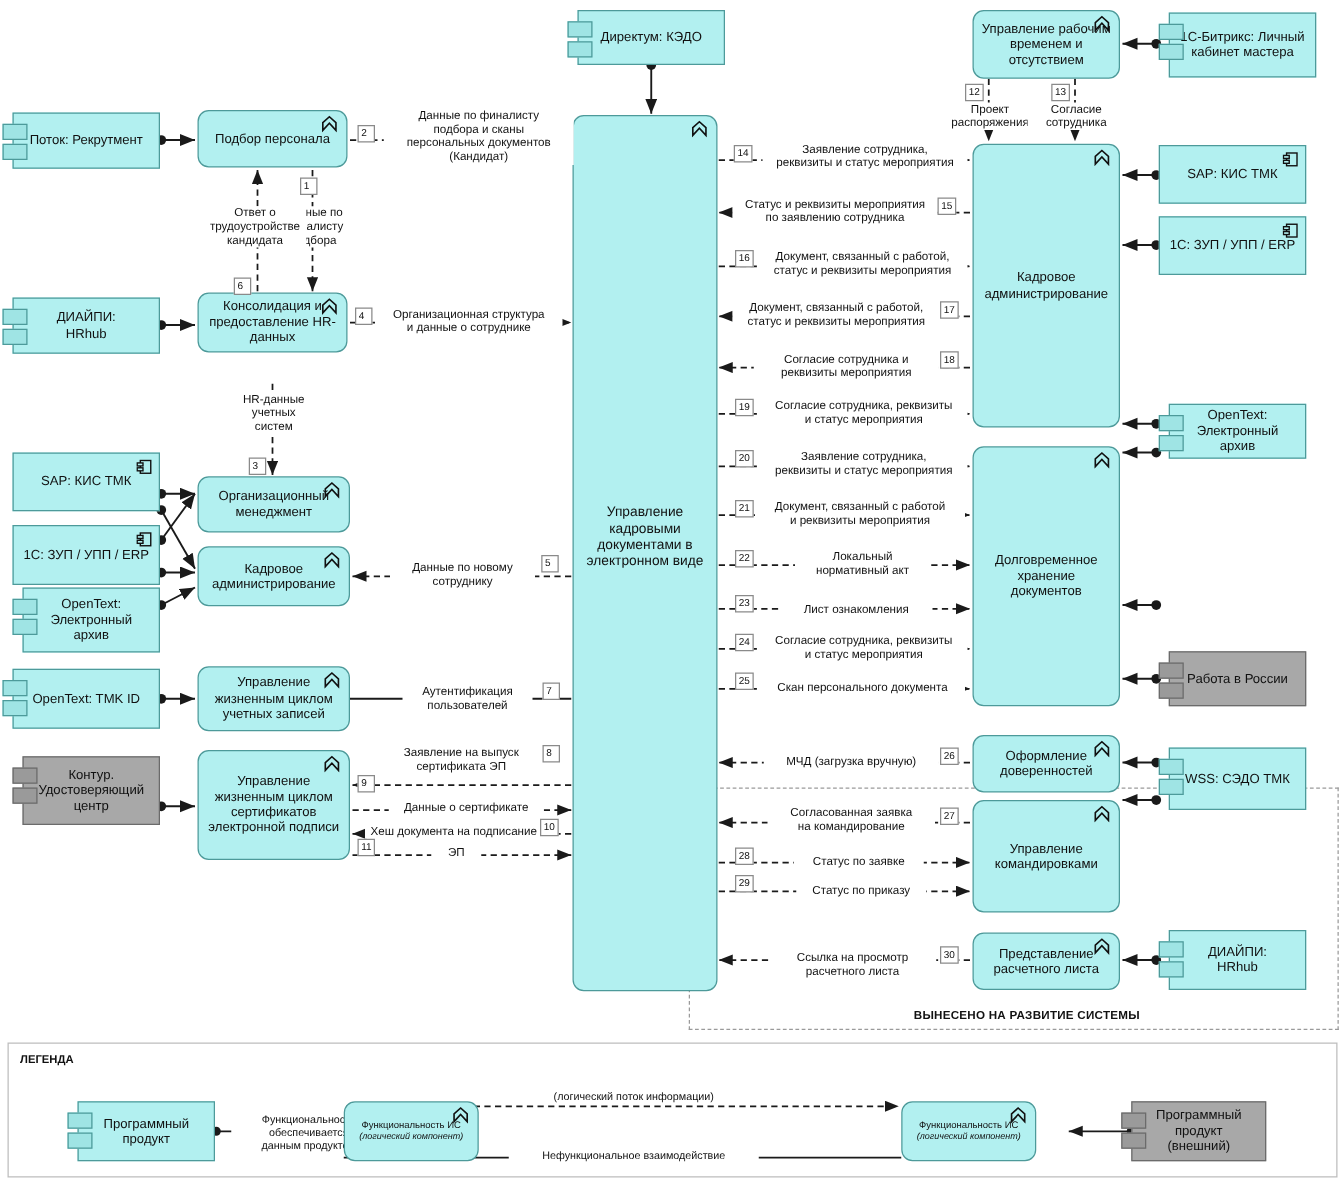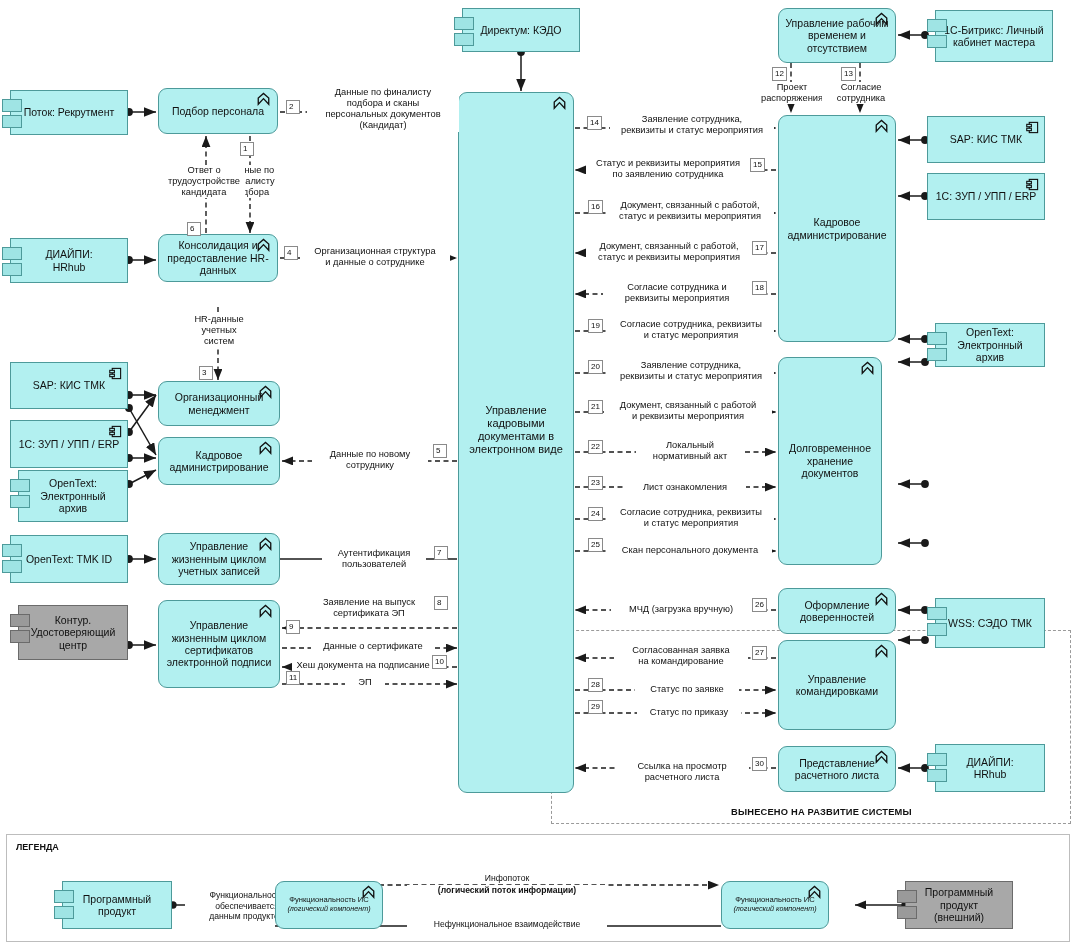--- a/index.html
+++ b/index.html
@@ -312,29 +312,34 @@
     <span class="lbl">1C: ЗУП / УПП / ERP</span>
   </div>
 
   <div class="node comp" style="left:935px;top:323px;width:110px;height:44px;">
     <span class="tab t1"></span>
     <span class="tab t2"></span>
     <span class="lbl">OpenText:
 Электронный архив</span>
   </div>
 
-  <div class="node func" style="left:778px;top:357px;width:104px;height:208px;">
+  <div class="node func" style="left:778px;top:357px;width:118px;height:208px;">
     <svg class="chev" viewBox="0 0 16 16">
         <path d="M2,14 L2,7 L8,1.6 L14,7 L14,14 L8,7.6 z" fill="none" stroke="#111" stroke-width="1.5"></path>
       </svg>
     <span class="lbl">Долговременное
 хранение документов</span>
   </div>
 
 
+  <div class="node comp ext" style="left:935px;top:521px;width:110px;height:44px;">
+    <span class="tab t1"></span>
+    <span class="tab t2"></span>
+    <span class="lbl">Работа в России</span>
+  </div>
 
   <div class="node func" style="left:778px;top:588px;width:118px;height:46px;">
     <svg class="chev" viewBox="0 0 16 16">
         <path d="M2,14 L2,7 L8,1.6 L14,7 L14,14 L8,7.6 z" fill="none" stroke="#111" stroke-width="1.5"></path>
       </svg>
     <span class="lbl">Оформление
 доверенностей</span>
   </div>
 
   <div class="node comp" style="left:935px;top:598px;width:110px;height:50px;">
@@ -538,18 +543,18 @@
       <span class="lbl">Программный
 продукт
 (внешний)</span>
     </div>
 
     <div class="ltext" style="left:178px;top:55px;width:124px;">Функциональность
 обеспечивается
 данным продуктом</div>
 
     <div class="ltext" style="left:440px;top:38px;width:120px;">Инфопоток</div>
-    <div class="ltext" style="left:400px;top:50px;width:200px;font-weight:bold;">(логический поток информации)</div>
+    <div class="ltext" style="left:400px;top:37px;width:200px;">(логический поток информации)</div>
 
     <div class="ltext" style="left:400px;top:84px;width:200px;">Нефункциональное взаимодействие</div>
   </div>
 
 </div>
 
 </body></html>

